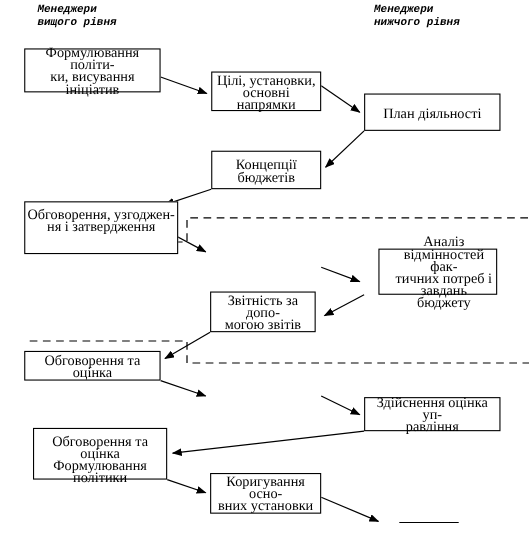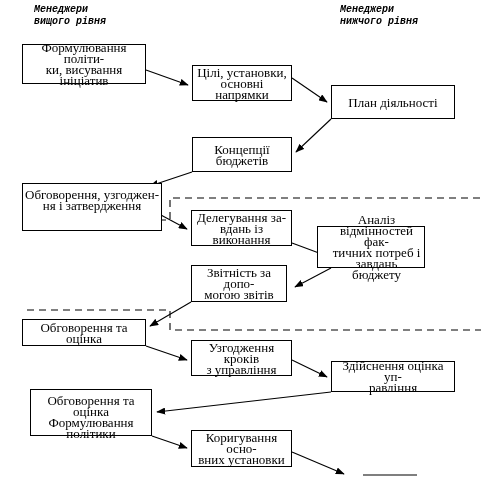--- a/index.html
+++ b/index.html
@@ -92,34 +92,30 @@
 основні напрямки</div>
 
   <div class="node" style="left:192px;top:137px;width:100px;height:35px;">Концепції
 бюджетів</div>
 
   <div class="node" style="left:331px;top:85px;width:124px;height:34px;">План діяльності</div>
 
   <div class="node top-text" style="left:22px;top:159px;width:140px;height:48px;margin-top:24px;">Обговорення, узгоджен-
 ня і затвердження</div>
 
-  <div class="node" style="left:191px;top:210px;width:101px;height:36px;">Делегування за-
-вдань із виконання</div>
 
-  <div class="node" style="left:317px;top:226px;width:108px;height:42px;padding-left:13px;">Аналіз відмінностей фак-
+  <div class="node" style="left:344px;top:226px;width:108px;height:42px;padding-left:13px;">Аналіз відмінностей фак-
 тичних потреб і завдань
 бюджету</div>
 
   <div class="node" style="left:191px;top:265px;width:96px;height:37px;">Звітність за допо-
 могою звітів</div>
 
   <div class="node" style="left:22px;top:319px;width:124px;height:27px;">Обговорення та оцінка</div>
 
-  <div class="node" style="left:191px;top:340px;width:101px;height:36px;">Узгодження кроків
-з управління</div>
 
   <div class="node" style="left:331px;top:361px;width:124px;height:31px;">Здійснення оцінка уп-
 равління</div>
 
   <div class="node top-text" style="left:30px;top:389px;width:122px;height:47px;">Обговорення та оцінка
 Формулювання політики</div>
 
   <div class="node" style="left:191px;top:430px;width:101px;height:37px;">Коригування осно-
 вних установки</div>
 

